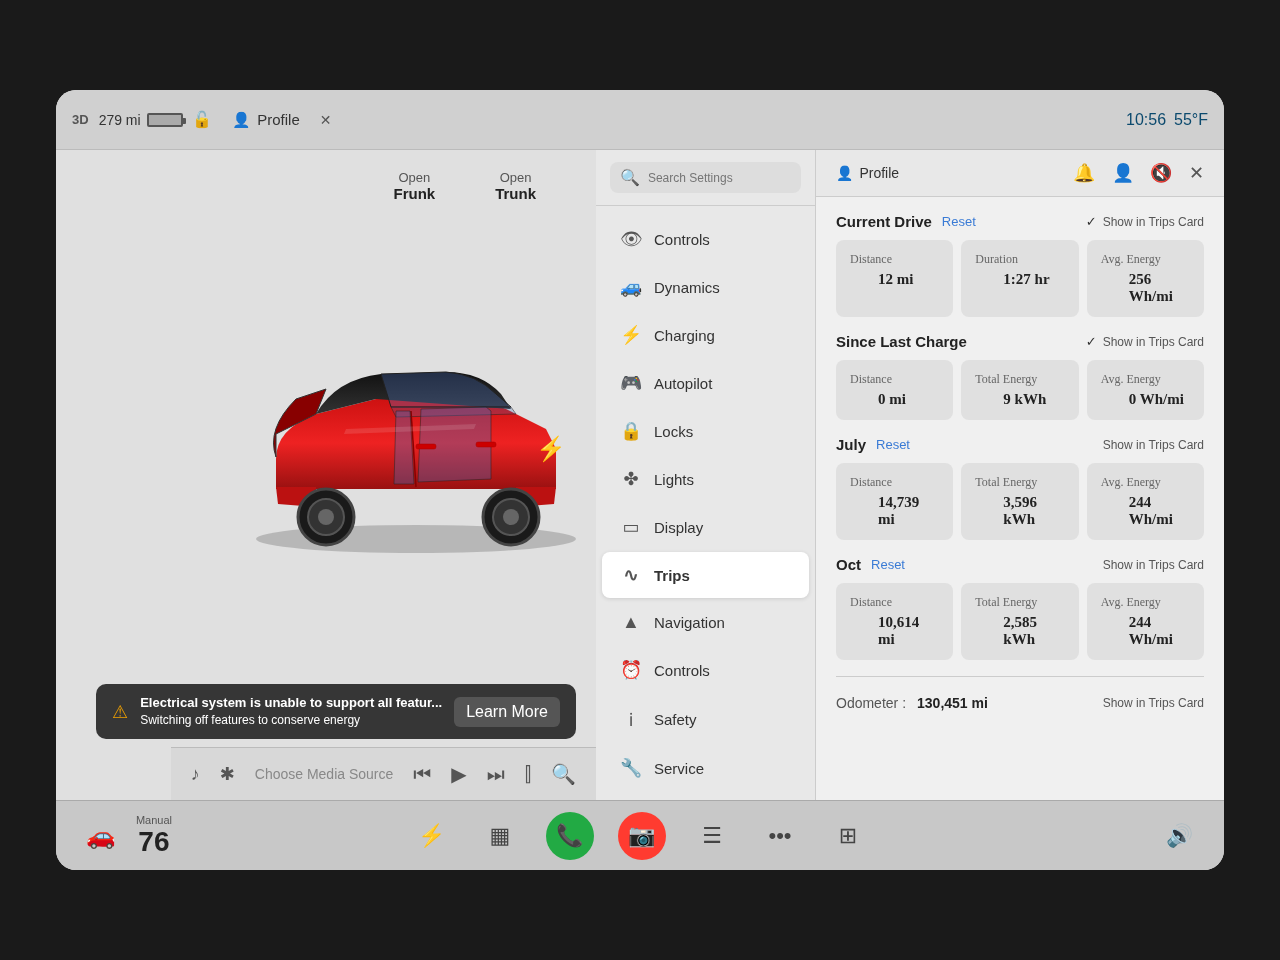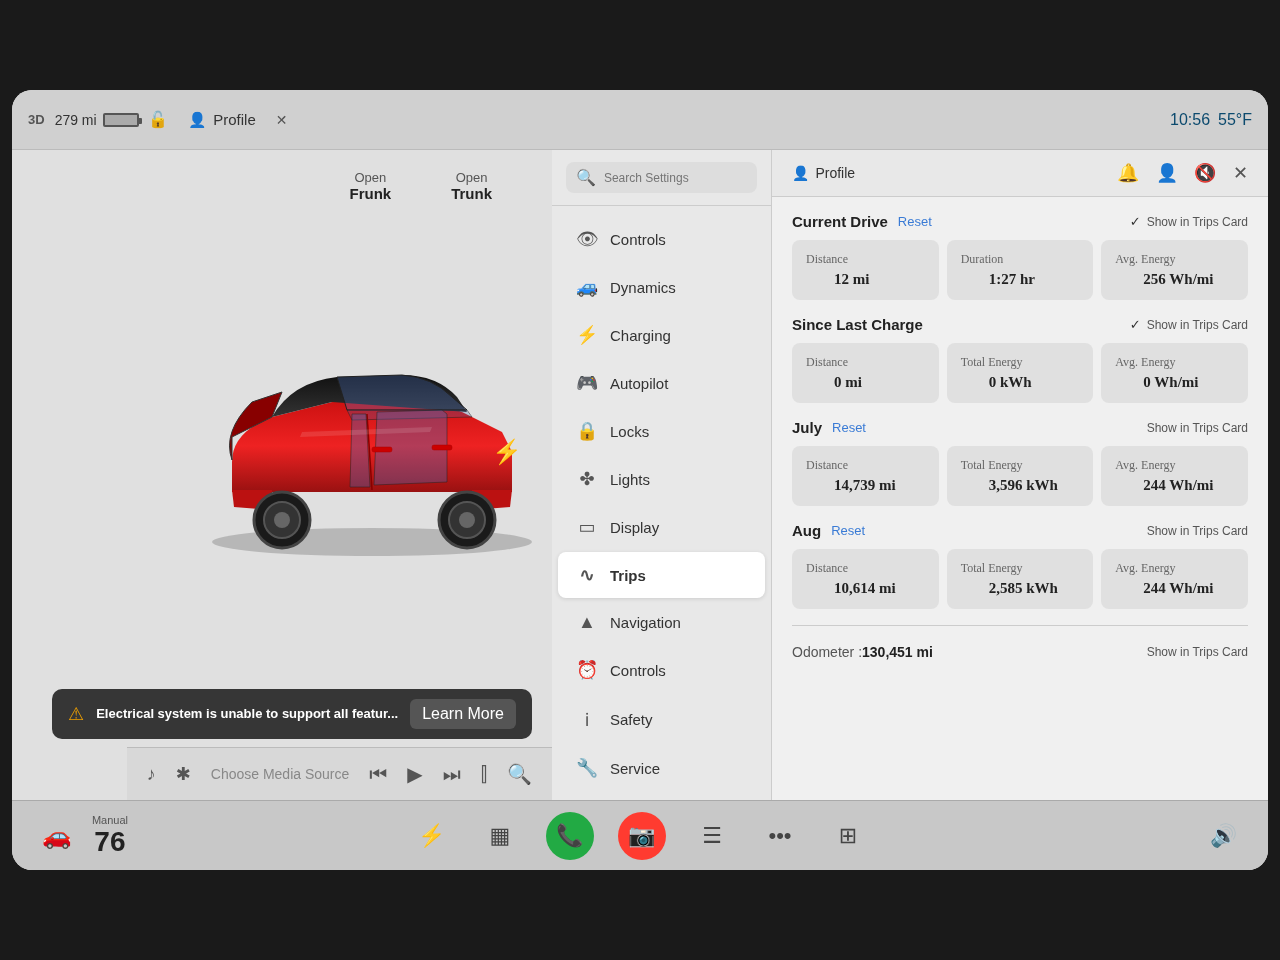--- a/index.html
+++ b/index.html
@@ -7,21 +7,21 @@
       width: 1280px;
       height: 960px;
       background: #1a1a1a;
       display: flex;
       align-items: center;
       justify-content: center;
       font-family: -apple-system, BlinkMacSystemFont, 'Segoe UI', sans-serif;
       overflow: hidden;
     }
     .screen {
-      width: 1256px;
+      width: 1168px;
       height: 780px;
       background: #e8e8e8;
       border-radius: 20px;
       overflow: hidden;
       display: flex;
       flex-direction: column;
       position: relative;
     }
 
     
@@ -326,20 +326,21 @@
     .section-divider {
       border: none;
       border-top: 1px solid #ccc;
       margin: 8px 0;
     }
     .odometer-row {
       display: flex;
       align-items: center;
       justify-content: space-between;
       padding: 10px 0;
+      gap: 11px;
     }
     .odometer-label {
       font-size: 14px;
       color: #555;
     }
     .odometer-value {
       font-size: 14px;
       color: #222;
       font-weight: 600;
     }
@@ -498,20 +499,21 @@
             <path d="M130,90 L260,85 L258,90 L128,95 Z" fill="rgba(255,255,255,0.12)"></path>
           </svg>
         </div>
         <span class="charge-icon">⚡</span>
       </div>
 
       <div class="alert-banner">
         <span class="alert-icon">⚠</span>
         <div class="alert-text">
           <div class="title">Electrical system is unable to support all featur...</div>
+          <div>Switching off features to conserve energy</div>
         </div>
         <button class="learn-more-btn">Learn More</button>
       </div>
 
       <div class="media-controls">
         <span class="media-icon">♪</span>
         <span class="media-icon">✱</span>
         <span class="choose-media">Choose Media Source</span>
         <span class="media-btn">⏮</span>
         <span class="media-btn">▶</span>
@@ -630,21 +632,21 @@
             <span>Show in Trips Card</span>
           </div>
         </div>
         <div class="data-grid">
           <div class="data-cell">
             <div class="data-label">Distance</div>
             <div class="data-value">0 mi</div>
           </div>
           <div class="data-cell">
             <div class="data-label">Total Energy</div>
-            <div class="data-value">0 kWh</div>
+            <div class="data-value">9 kWh</div>
           </div>
           <div class="data-cell">
             <div class="data-label">Avg. Energy</div>
             <div class="data-value">0 Wh/mi</div>
           </div>
         </div>
 
         <div class="section-header">
           <span class="section-title">July</span>
           <button class="reset-btn">Reset</button>
@@ -661,21 +663,21 @@
             <div class="data-label">Total Energy</div>
             <div class="data-value">3,596 kWh</div>
           </div>
           <div class="data-cell">
             <div class="data-label">Avg. Energy</div>
             <div class="data-value">244 Wh/mi</div>
           </div>
         </div>
 
         <div class="section-header">
-          <span class="section-title">Aug</span>
+          <span class="section-title">Oct</span>
           <button class="reset-btn">Reset</button>
           <div class="show-trips-check">
             <span>Show in Trips Card</span>
           </div>
         </div>
         <div class="data-grid">
           <div class="data-cell">
             <div class="data-label">Distance</div>
             <div class="data-value">10,614 mi</div>
           </div>

